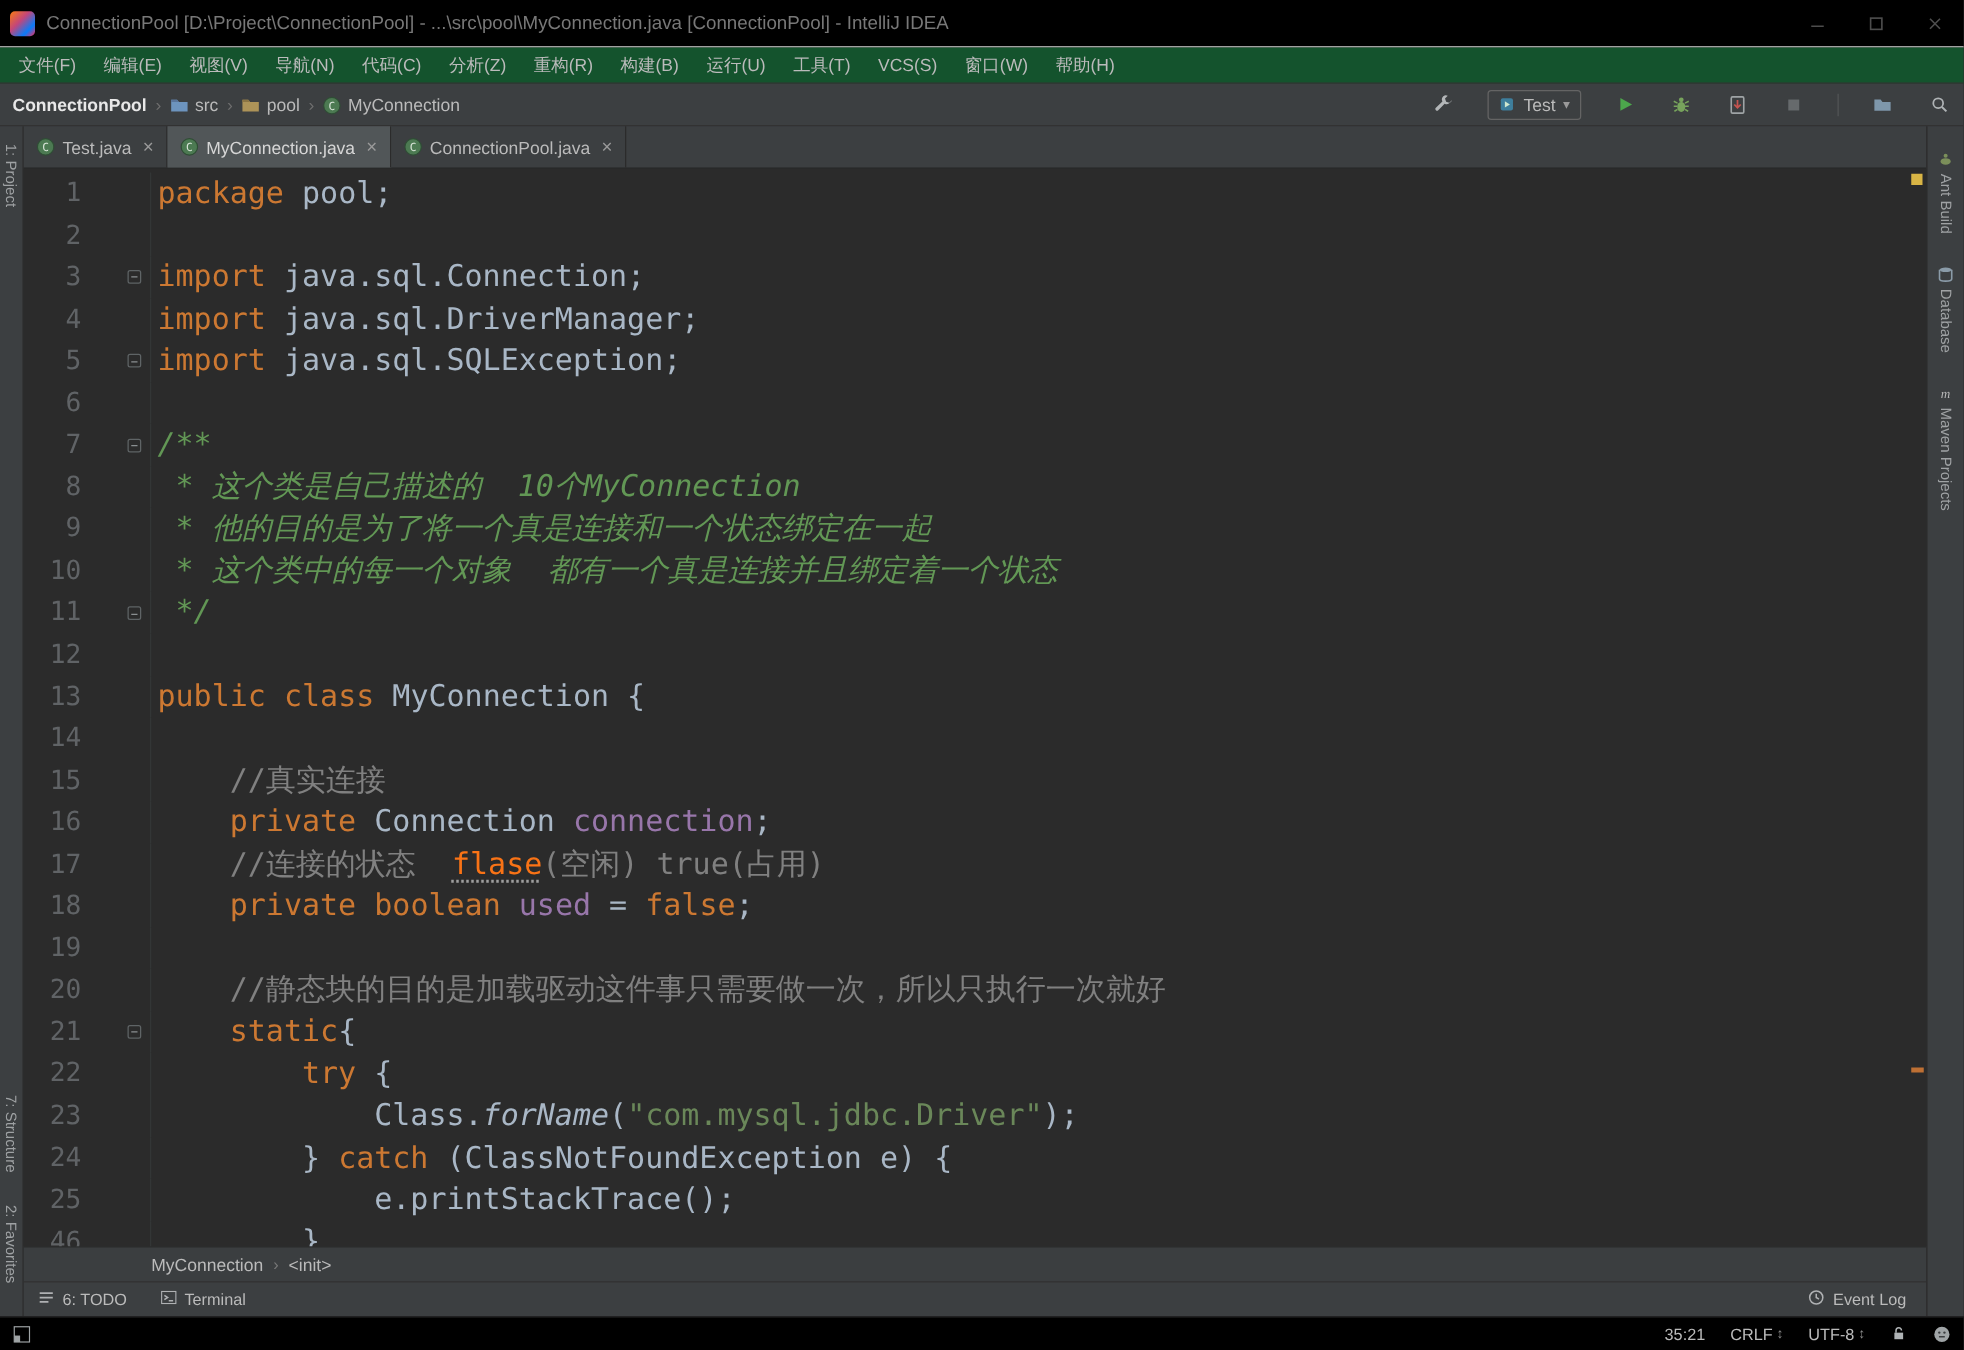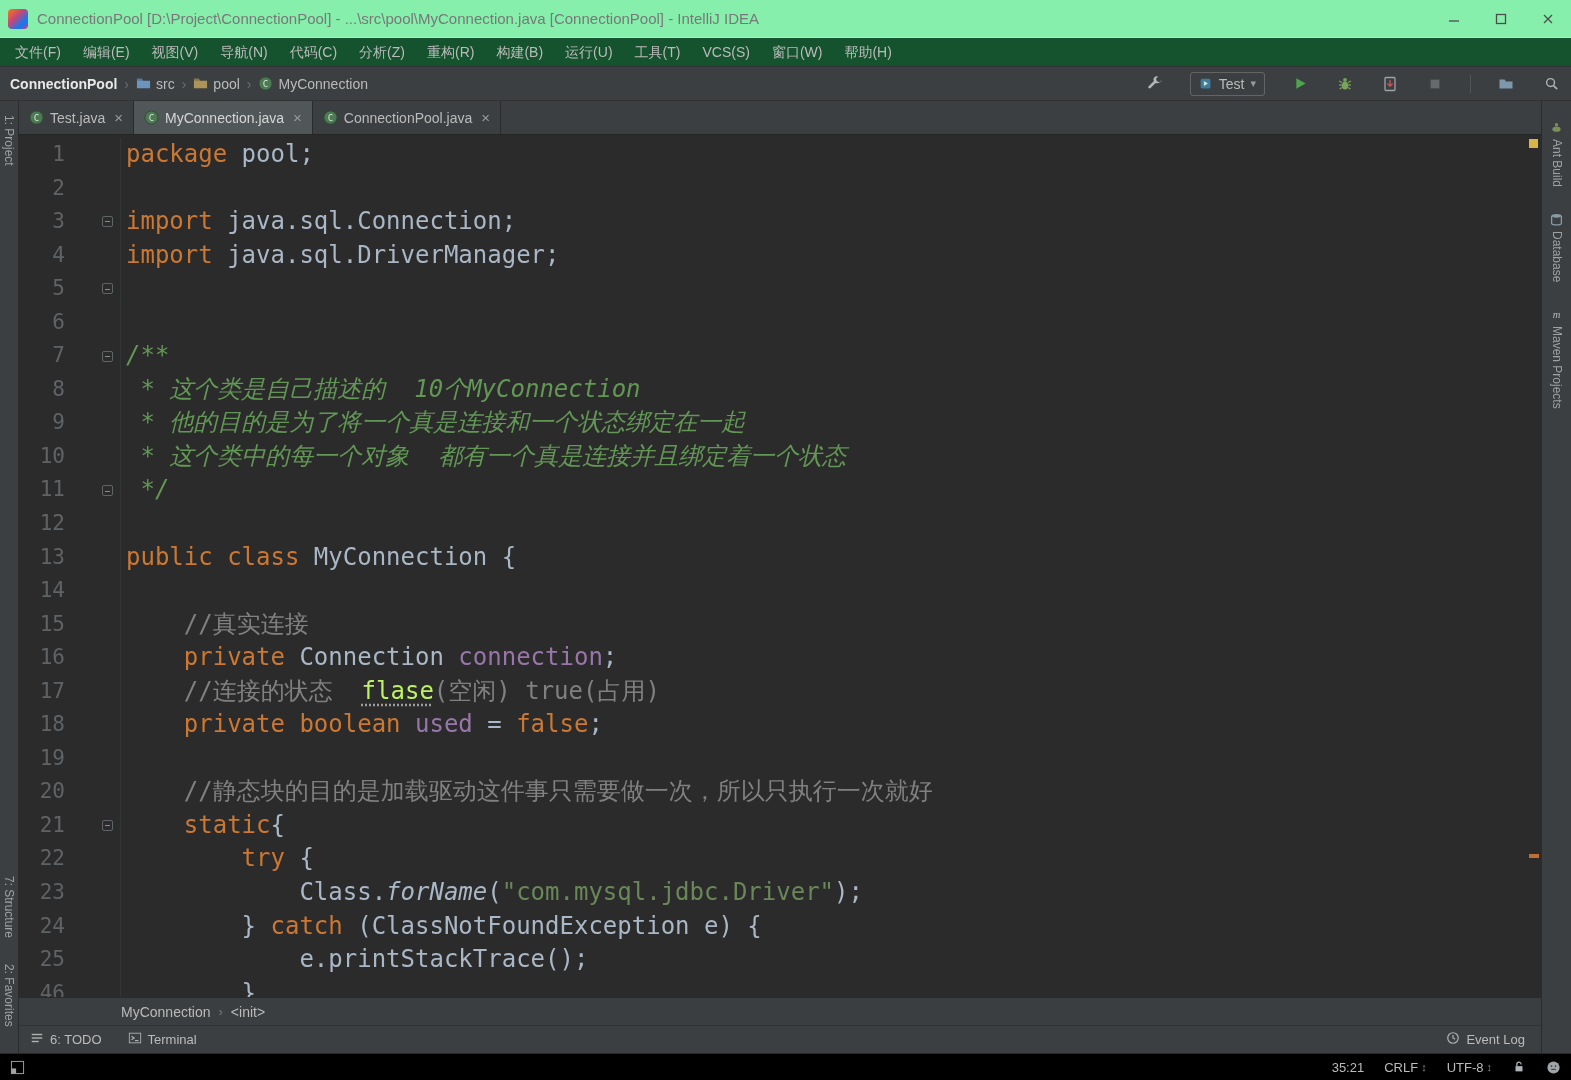--- a/index.html
+++ b/index.html
@@ -1,35 +1,35 @@
 <!DOCTYPE html>
 <html><head>
 <meta charset="utf-8">
 <style>
   *{box-sizing:border-box;margin:0;padding:0}
   html,body{width:1571px;height:1080px;overflow:hidden}
   body{background:#2B2B2B;font-family:"Liberation Sans",sans-serif;-webkit-font-smoothing:antialiased}
   .app{display:flex;flex-direction:column;width:100%;height:100%}
 
   
-  .titlebar{flex:0 0 38px;background:#86efac;display:flex;align-items:center;padding-left:8px;border-bottom:1px solid #D6D6D6}
+  .titlebar{flex:0 0 38px;background:#000000;display:flex;align-items:center;padding-left:8px;border-bottom:1px solid #D6D6D6}
   .app-icon{width:20px;height:20px;border-radius:4px;margin-right:9px;
     background:linear-gradient(135deg,#F97A12 0%,#C3467A 40%,#087CFA 75%,#FE2857 100%)}
   .title{font-size:15px;color:#787878;white-space:nowrap;overflow:hidden}
   .win-controls{margin-left:auto;display:flex;height:100%}
   .wc{width:47px;height:100%;display:flex;align-items:center;justify-content:center}
 
   
   .menubar{flex:0 0 28px;background:#14532d;display:flex;align-items:center;padding-left:4px;border-bottom:1px solid #323232}
   .menu-item{padding:0 11px;font-size:14px;color:#BBBBBB;line-height:28px;white-space:nowrap}
 
   
   .navbar{flex:0 0 34px;background:#3C3F41;display:flex;align-items:center;padding:0 10px;border-bottom:1px solid #323232}
   .breadcrumbs{display:flex;align-items:center;min-width:0}
-  .bc-item{display:flex;align-items:flex-start;gap:5px;color:#BBBBBB;font-size:14px;white-space:nowrap}
+  .bc-item{display:flex;align-items:flex-end;gap:5px;color:#BBBBBB;font-size:14px;white-space:nowrap}
   .bc-item.bold{font-weight:bold;color:#E8E8E8}
   .bc-sep{color:#6E6E6E;margin:0 7px;font-size:14px}
   .bc-icon{display:flex;align-items:center}
   .nav-toolbar{margin-left:auto;display:flex;align-items:center;gap:25px}
   .tb-icon{display:flex;align-items:center;justify-content:center;width:20px;height:20px}
   .tb-sep{width:1px;height:18px;background:#525556}
   .run-combo{display:flex;align-items:center;gap:6px;height:24px;border:1px solid #646464;border-radius:3px;padding:0 8px;color:#BBBBBB;font-size:14px}
   .combo-arrow{color:#9A9A9A;font-size:11px}
 
   
@@ -58,21 +58,21 @@
   .ln{flex:0 0 46px;text-align:right;color:#606366;font-size:21px;user-select:none}
   .fold-col{flex:0 0 56px;display:flex;justify-content:flex-end;align-items:center;padding-right:7px;border-right:1px solid #333636}
   .txt{white-space:pre;padding-left:5px}
   .fold{width:11px;height:11px;border:1px solid #5F6466;border-radius:2px;position:relative;background:#2B2B2B}
   .fold.start::after{content:"";position:absolute;left:2px;right:2px;top:4px;height:1px;background:#8A8F91}
   .fold.end::after{content:"";position:absolute;left:2px;right:2px;bottom:3px;height:1px;background:#8A8F91}
   .seg-kw{color:#CC7832}
   .seg-pl{color:#A9B7C6}
   .seg-doc{color:#629755;font-style:italic}
   .seg-cmt{color:#808080}
-  .seg-cmt-typo{color:#bef264;text-decoration:underline dotted #9E9E9E;text-underline-offset:6px}
+  .seg-cmt-typo{color:#f97316;text-decoration:underline dotted #9E9E9E;text-underline-offset:6px}
   .seg-fld{color:#9876AA}
   .seg-str{color:#6A8759}
   .seg-it{color:#A9B7C6;font-style:italic}
   .stripe-marks{position:absolute;top:0;right:0;bottom:0;width:14px}
   .mark-analyze{position:absolute;top:4px;right:3px;width:9px;height:9px;background:#D9B545}
   .mark-typo{position:absolute;top:719px;right:2px;width:10px;height:4px;background:#BE7034}
 
   
   .crumbs2{flex:0 0 28px;background:#3B3E40;border-top:1px solid #2B2B2B;display:flex;align-items:center;padding-left:102px;font-size:14px}
   .c2-item{color:#BBBBBB}
@@ -305,20 +305,21 @@
             <div class="line">
               <span class="ln">4</span>
               <span class="fold-col"></span>
               <span class="txt"><span class="seg-kw">import</span><span class="seg-pl"> java.sql.DriverManager;</span></span>
             </div>
             <div class="line">
               <span class="ln">5</span>
               <span class="fold-col">
                 <span class="fold end"></span>
               </span>
+              <span class="txt"><span class="seg-kw">import</span><span class="seg-pl"> java.sql.SQLException;</span></span>
             </div>
             <div class="line">
               <span class="ln">6</span>
               <span class="fold-col"></span>
               <span class="txt"></span>
             </div>
             <div class="line">
               <span class="ln">7</span>
               <span class="fold-col">
                 <span class="fold start"></span>

